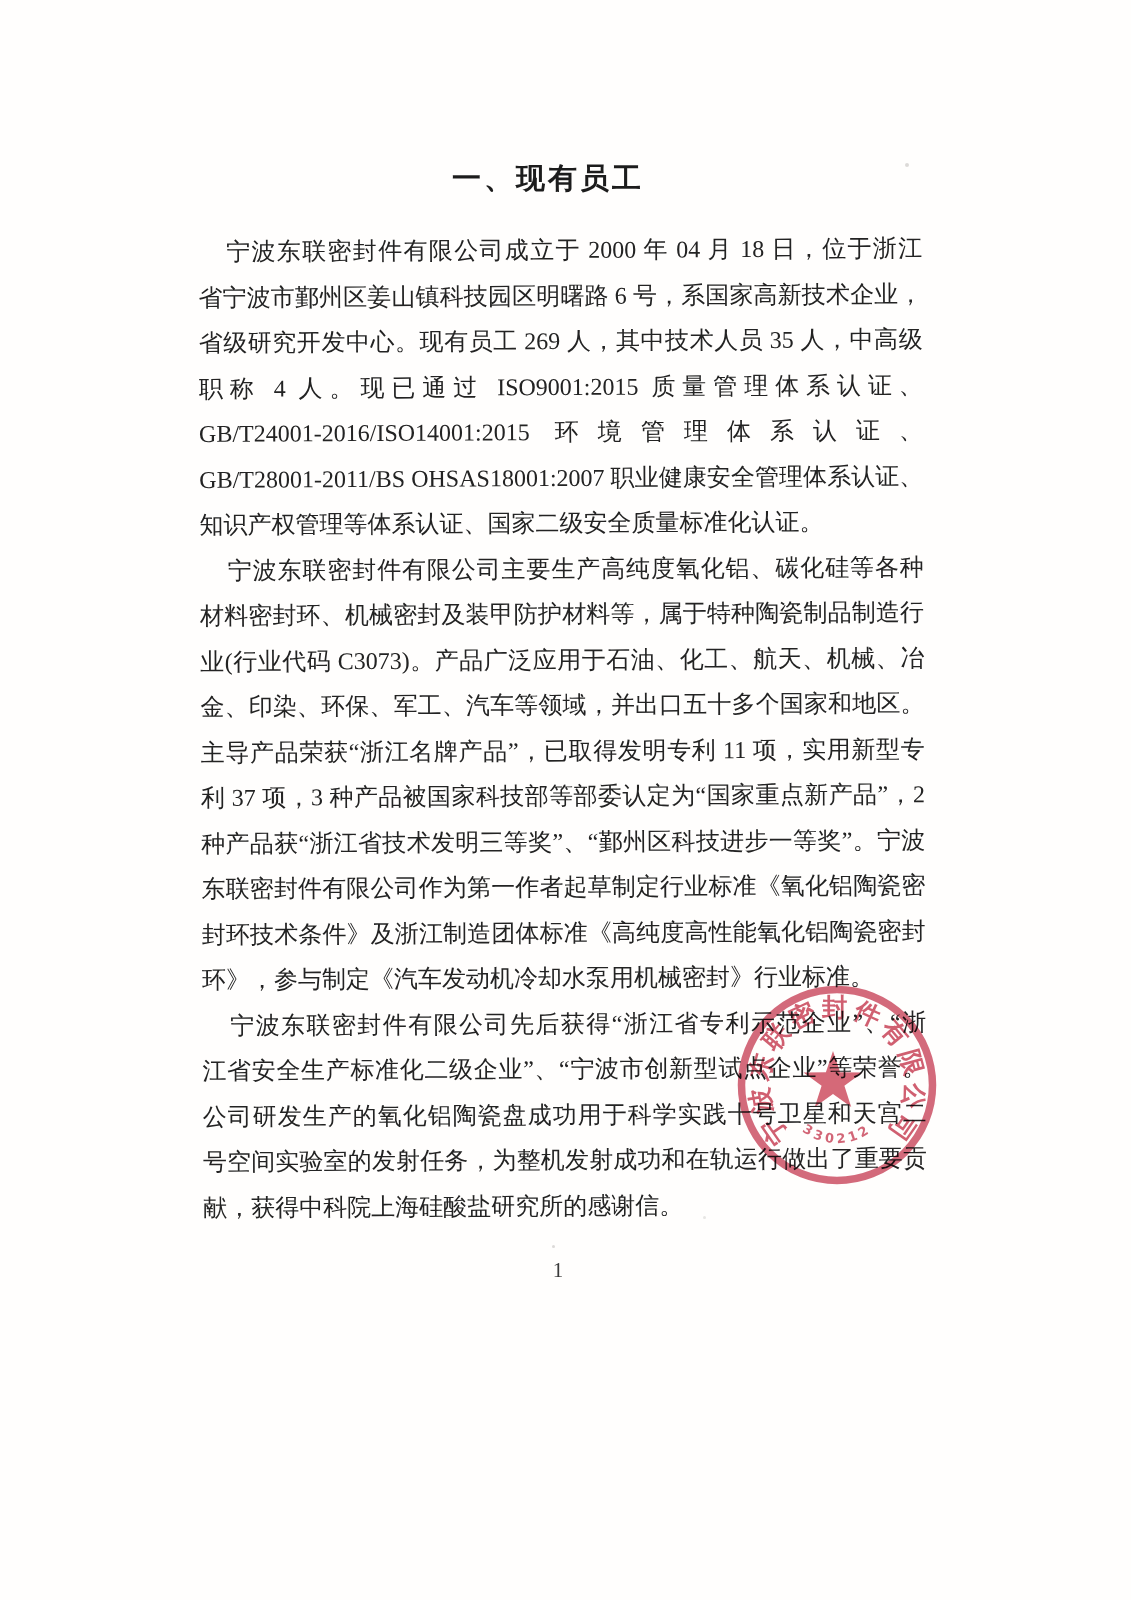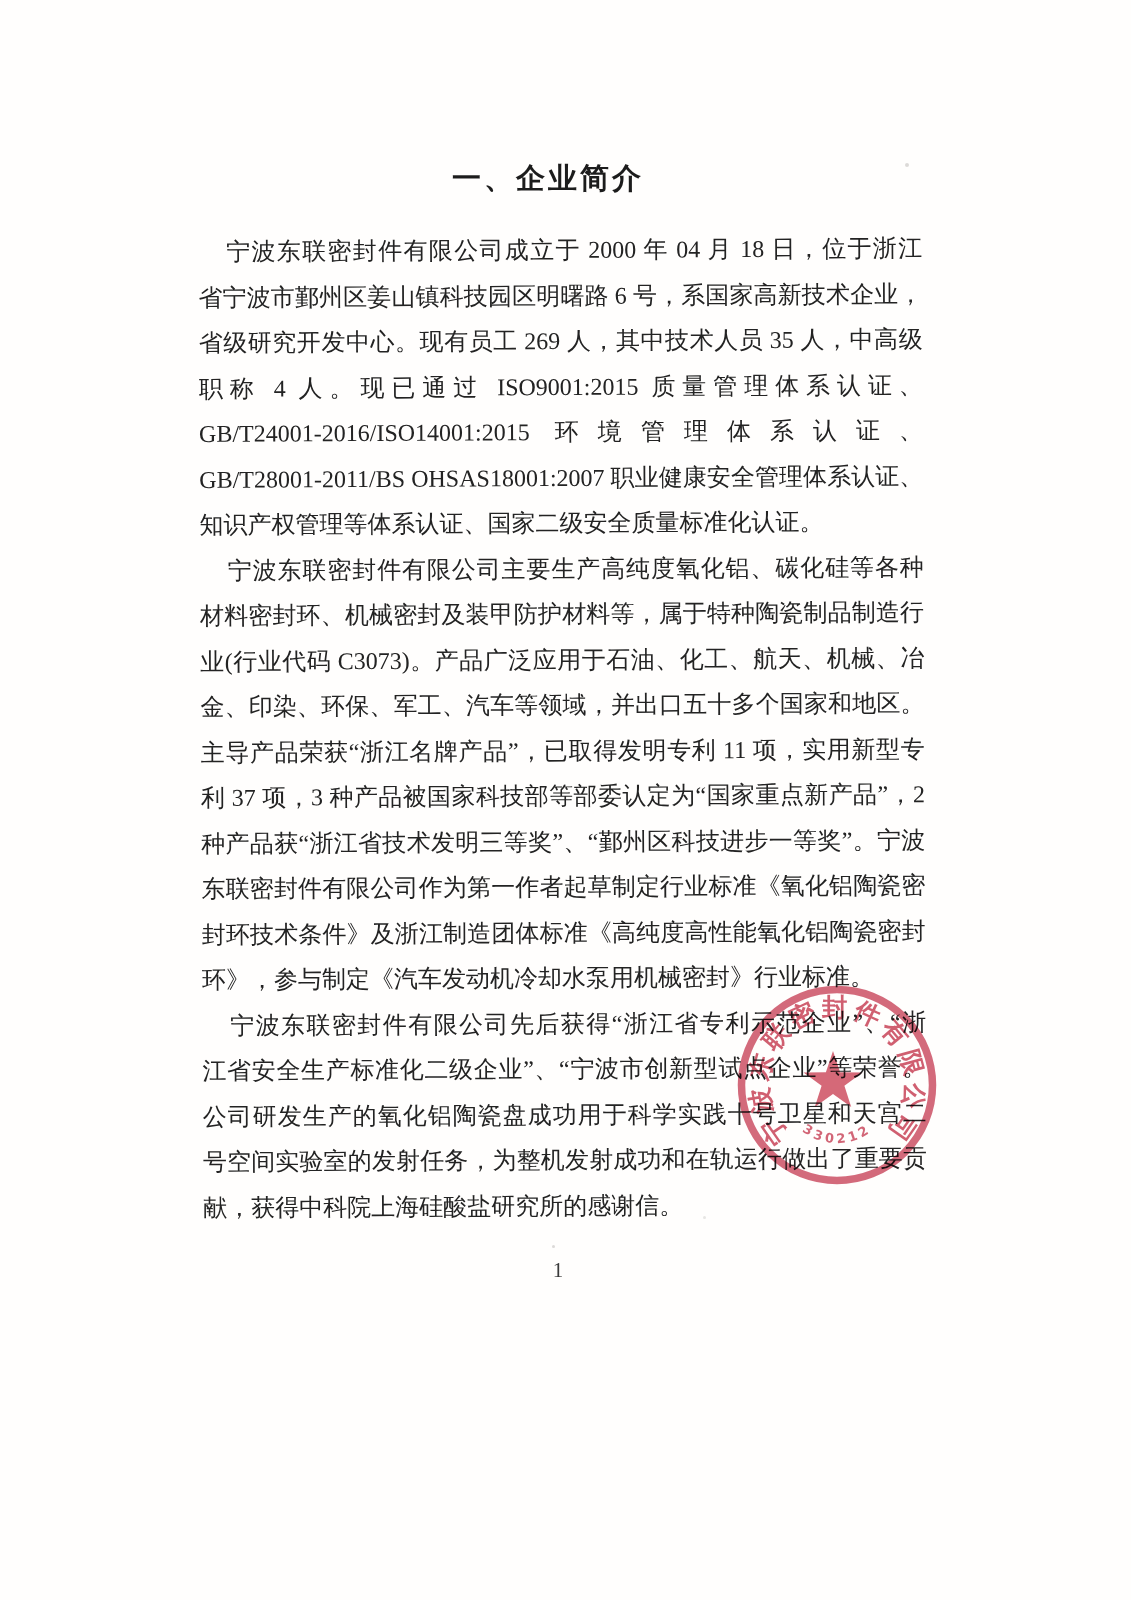--- a/index.html
+++ b/index.html
@@ -67,21 +67,21 @@
   }
   .speck.s1 { left:905px; top:163px; }
   .speck.s2 { left:552px; top:1245px; width:3px; height:3px; }
   .speck.s3 { left:703px; top:1216px; width:3px; height:3px; opacity:0.4; }
 </style>
 </head>
 <body>
 
 <div class="page">
 
-  <div class="title">一、企业简介</div>
+  <div class="title">一、现有员工</div>
 
   <div class="content" id="content">
       <div class="paragraph">
         <div class="line first">宁波东联密封件有限公司成立于 2000 年 04 月 18 日，位于浙江</div>
         <div class="line">省宁波市鄞州区姜山镇科技园区明曙路 6 号，系国家高新技术企业，</div>
         <div class="line">省级研究开发中心。现有员工 269 人，其中技术人员 35 人，中高级</div>
         <div class="line">职称 4 人。现已通过 ISO9001:2015 质量管理体系认证、</div>
         <div class="line">GB/T24001-2016/ISO14001:2015 环境管理体系认证、</div>
         <div class="line">GB/T28001-2011/BS OHSAS18001:2007 职业健康安全管理体系认证、</div>
         <div class="line last">知识产权管理等体系认证、国家二级安全质量标准化认证。</div>

